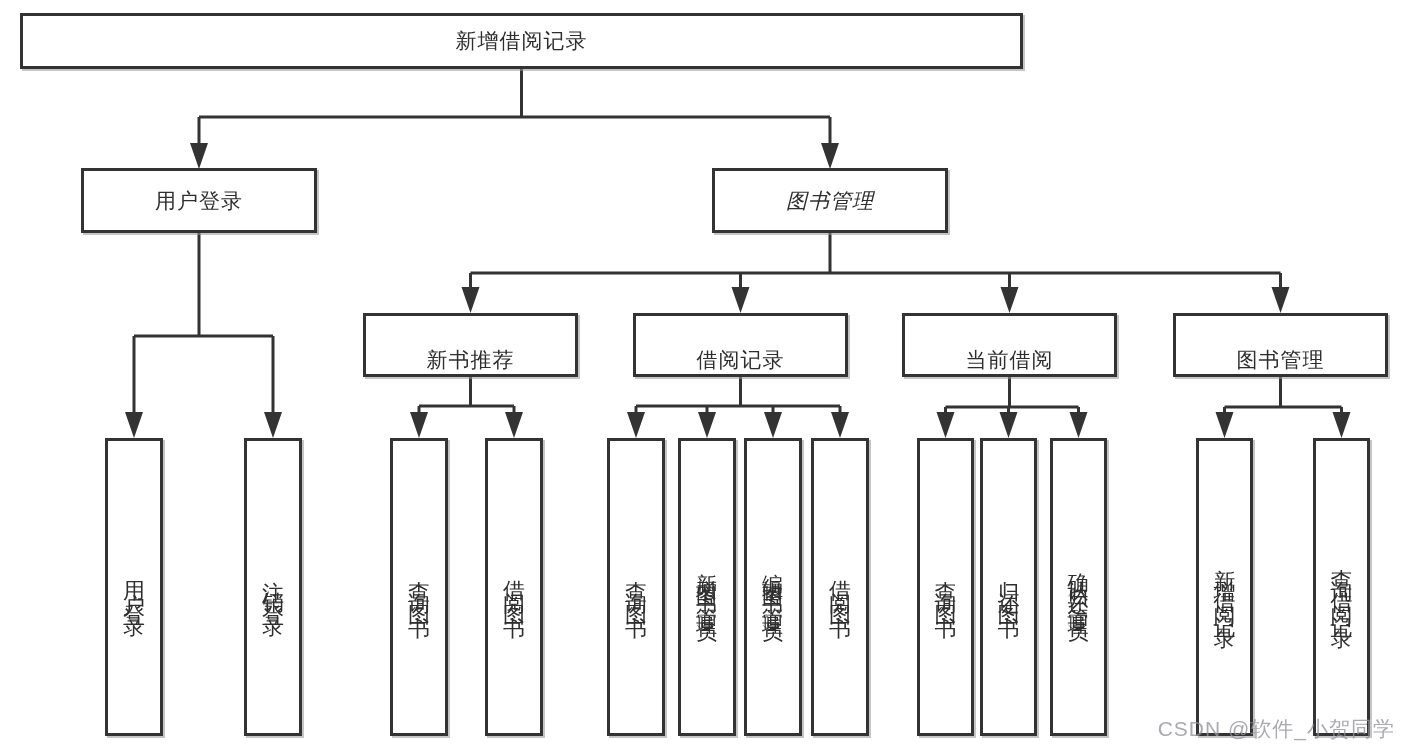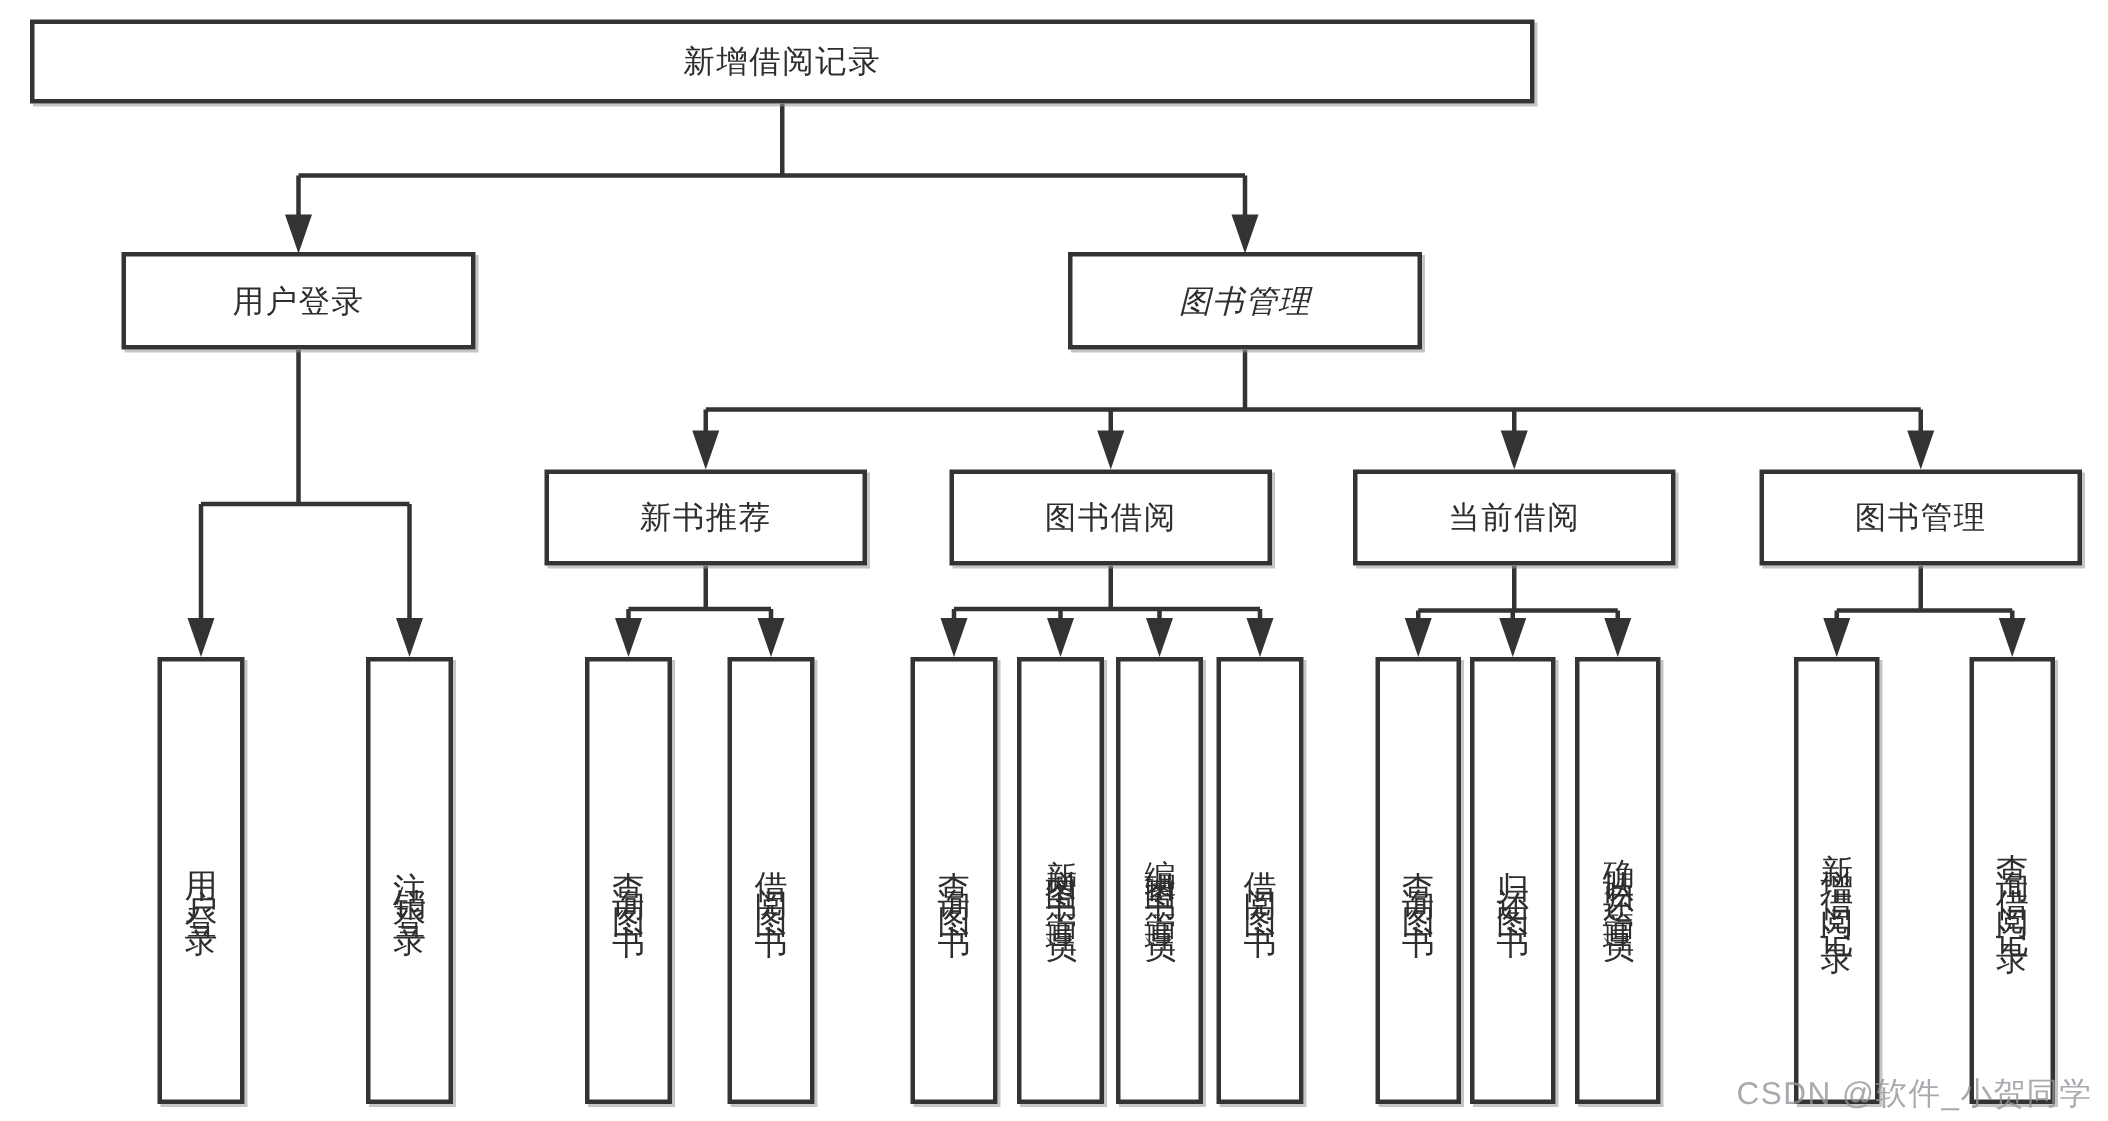--- a/index.html
+++ b/index.html
@@ -12,21 +12,21 @@
     position:absolute; box-sizing:border-box;
     border:3px solid #333333; background:#ffffff;
     display:flex; align-items:center; justify-content:center;
     color:#2e2e2e;
     box-shadow:2px 2px 0 rgba(150,150,155,0.55);
   }
   .hlabel { font-size:21px; letter-spacing:1px; white-space:nowrap; }
   .root  { left:20px;  top:13px;  width:1003px; height:56px; }
   .l2a   { left:81px;  top:168px; width:236px;  height:65px; }
   .l2b   { left:712px; top:168px; width:236px;  height:65px;font-style:italic; }
-  .l3    { top:313px; width:215px; height:64px; }
+  .l3    { top:313px; width:215px; height:64px;align-items:flex-end; }
   .l3a { left:363px; } .l3b { left:633px; } .l3c { left:902px; } .l3d { left:1173px; }
   .leaf  { top:438px; width:58px; height:298px; }
   .leaf .vtext {
     writing-mode:vertical-rl; text-orientation:mixed;
     font-size:22px; letter-spacing:12px; line-height:1;
   }
   .leaf.tight .vtext { font-size:21px; letter-spacing:7px; }
   .lf0  { left:105px; }  .lf1  { left:244px; }
   .lf2  { left:390px; }  .lf3  { left:485px; }
   .lf4  { left:607px; }  .lf5  { left:678px; }
@@ -85,21 +85,21 @@
     <span class="hlabel">用户登录</span>
   </div>
   <div class="box l2b">
     <span class="hlabel">图书管理</span>
   </div>
 
   <div class="box l3 l3a">
     <span class="hlabel">新书推荐</span>
   </div>
   <div class="box l3 l3b">
-    <span class="hlabel">图书借阅</span>
+    <span class="hlabel">借阅记录</span>
   </div>
   <div class="box l3 l3c">
     <span class="hlabel">当前借阅</span>
   </div>
   <div class="box l3 l3d">
     <span class="hlabel">图书管理</span>
   </div>
 
   <div class="box leaf lf0">
     <span class="vtext">用户登录</span>

